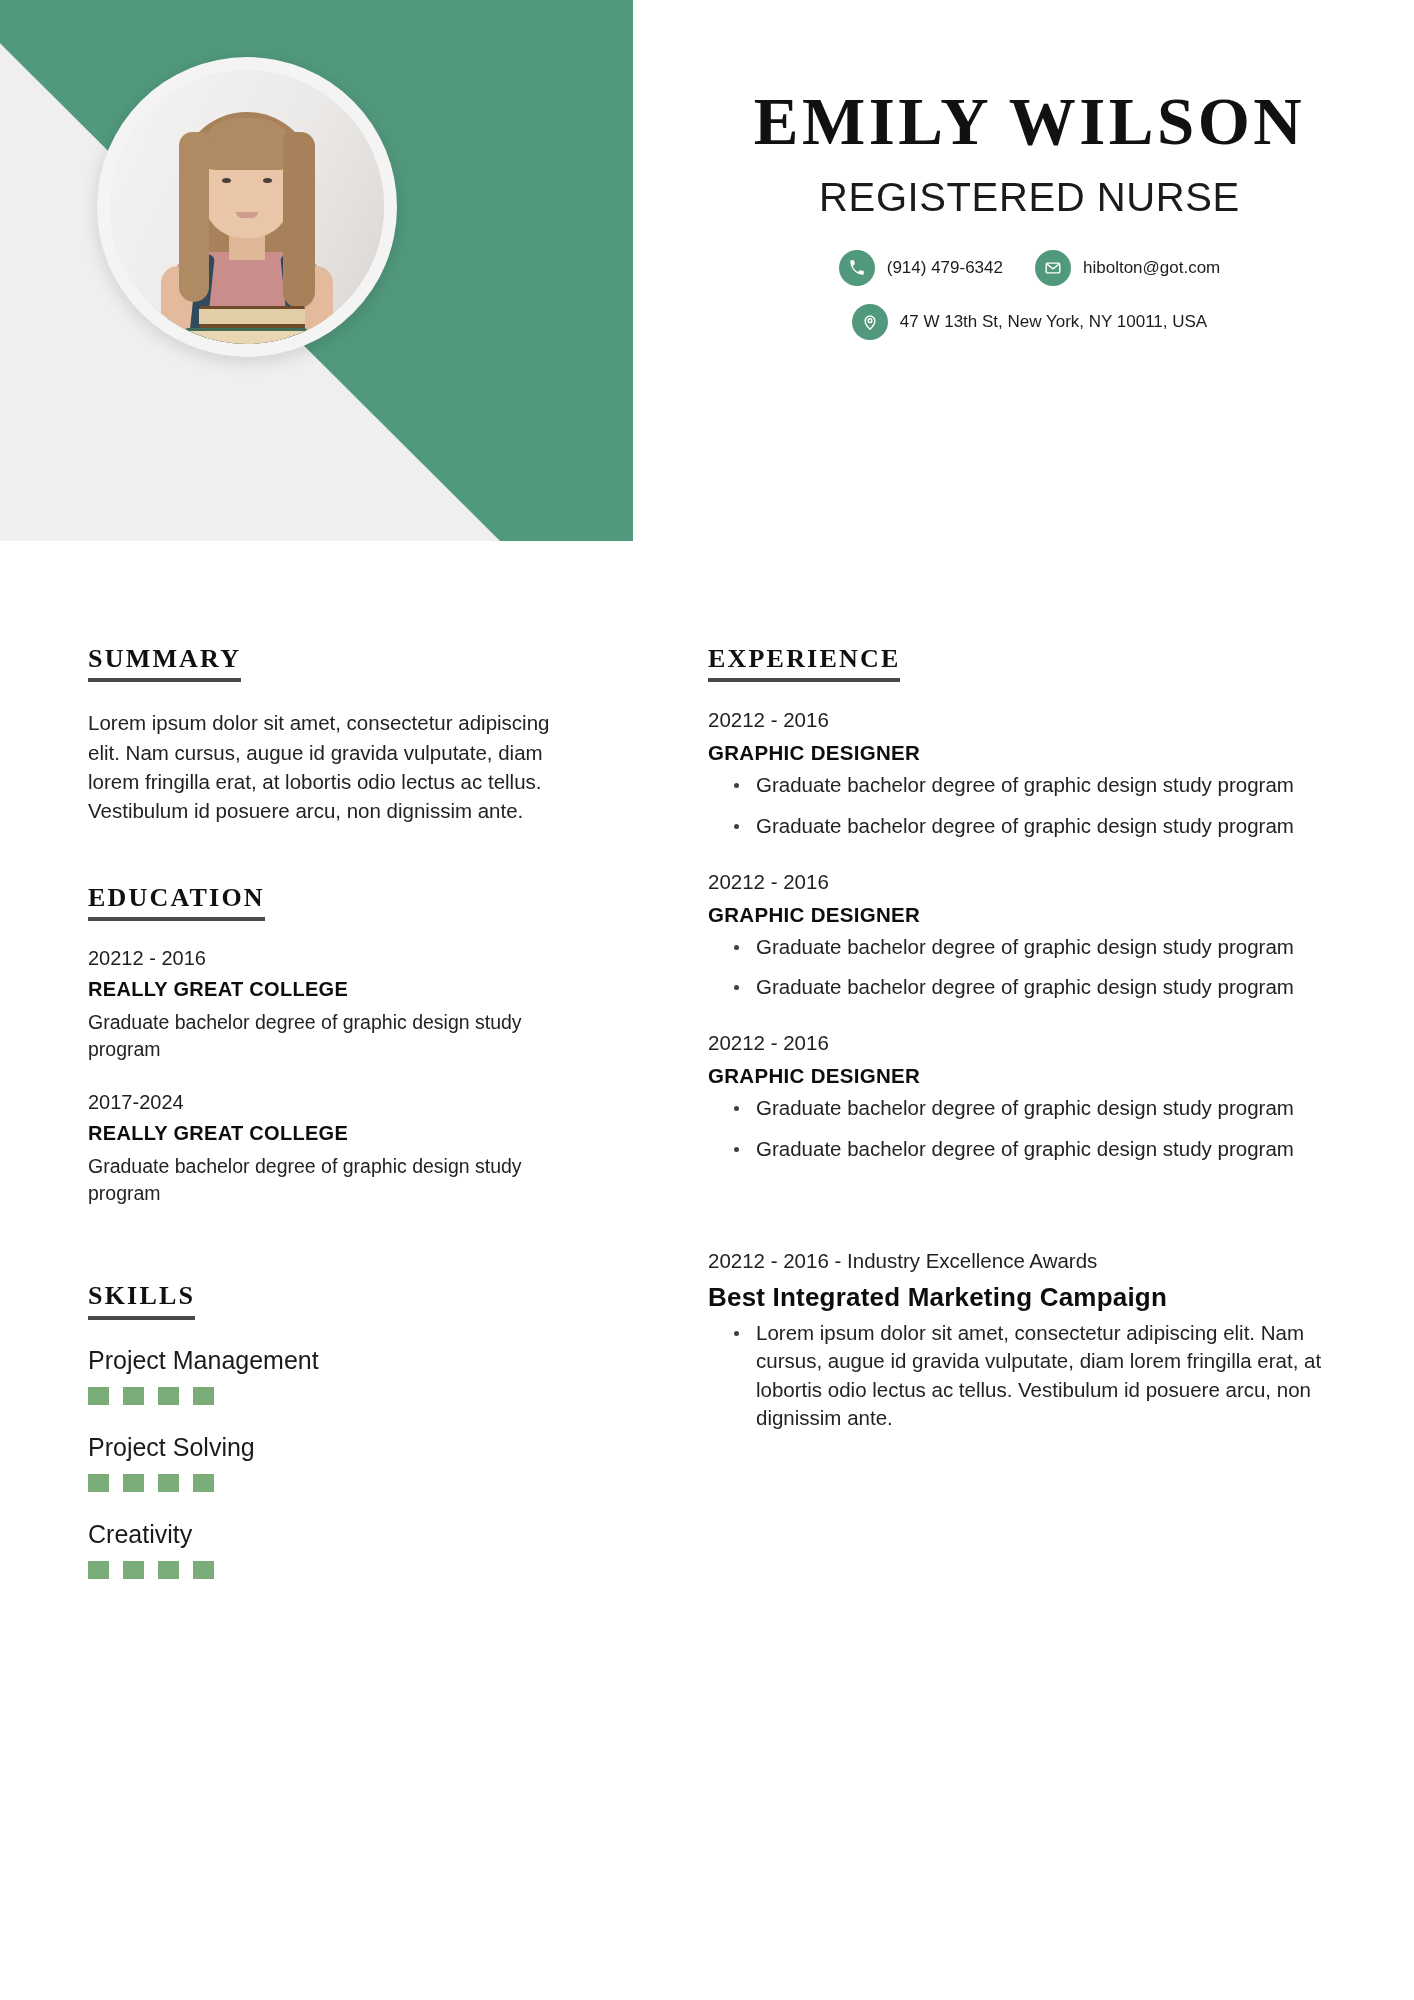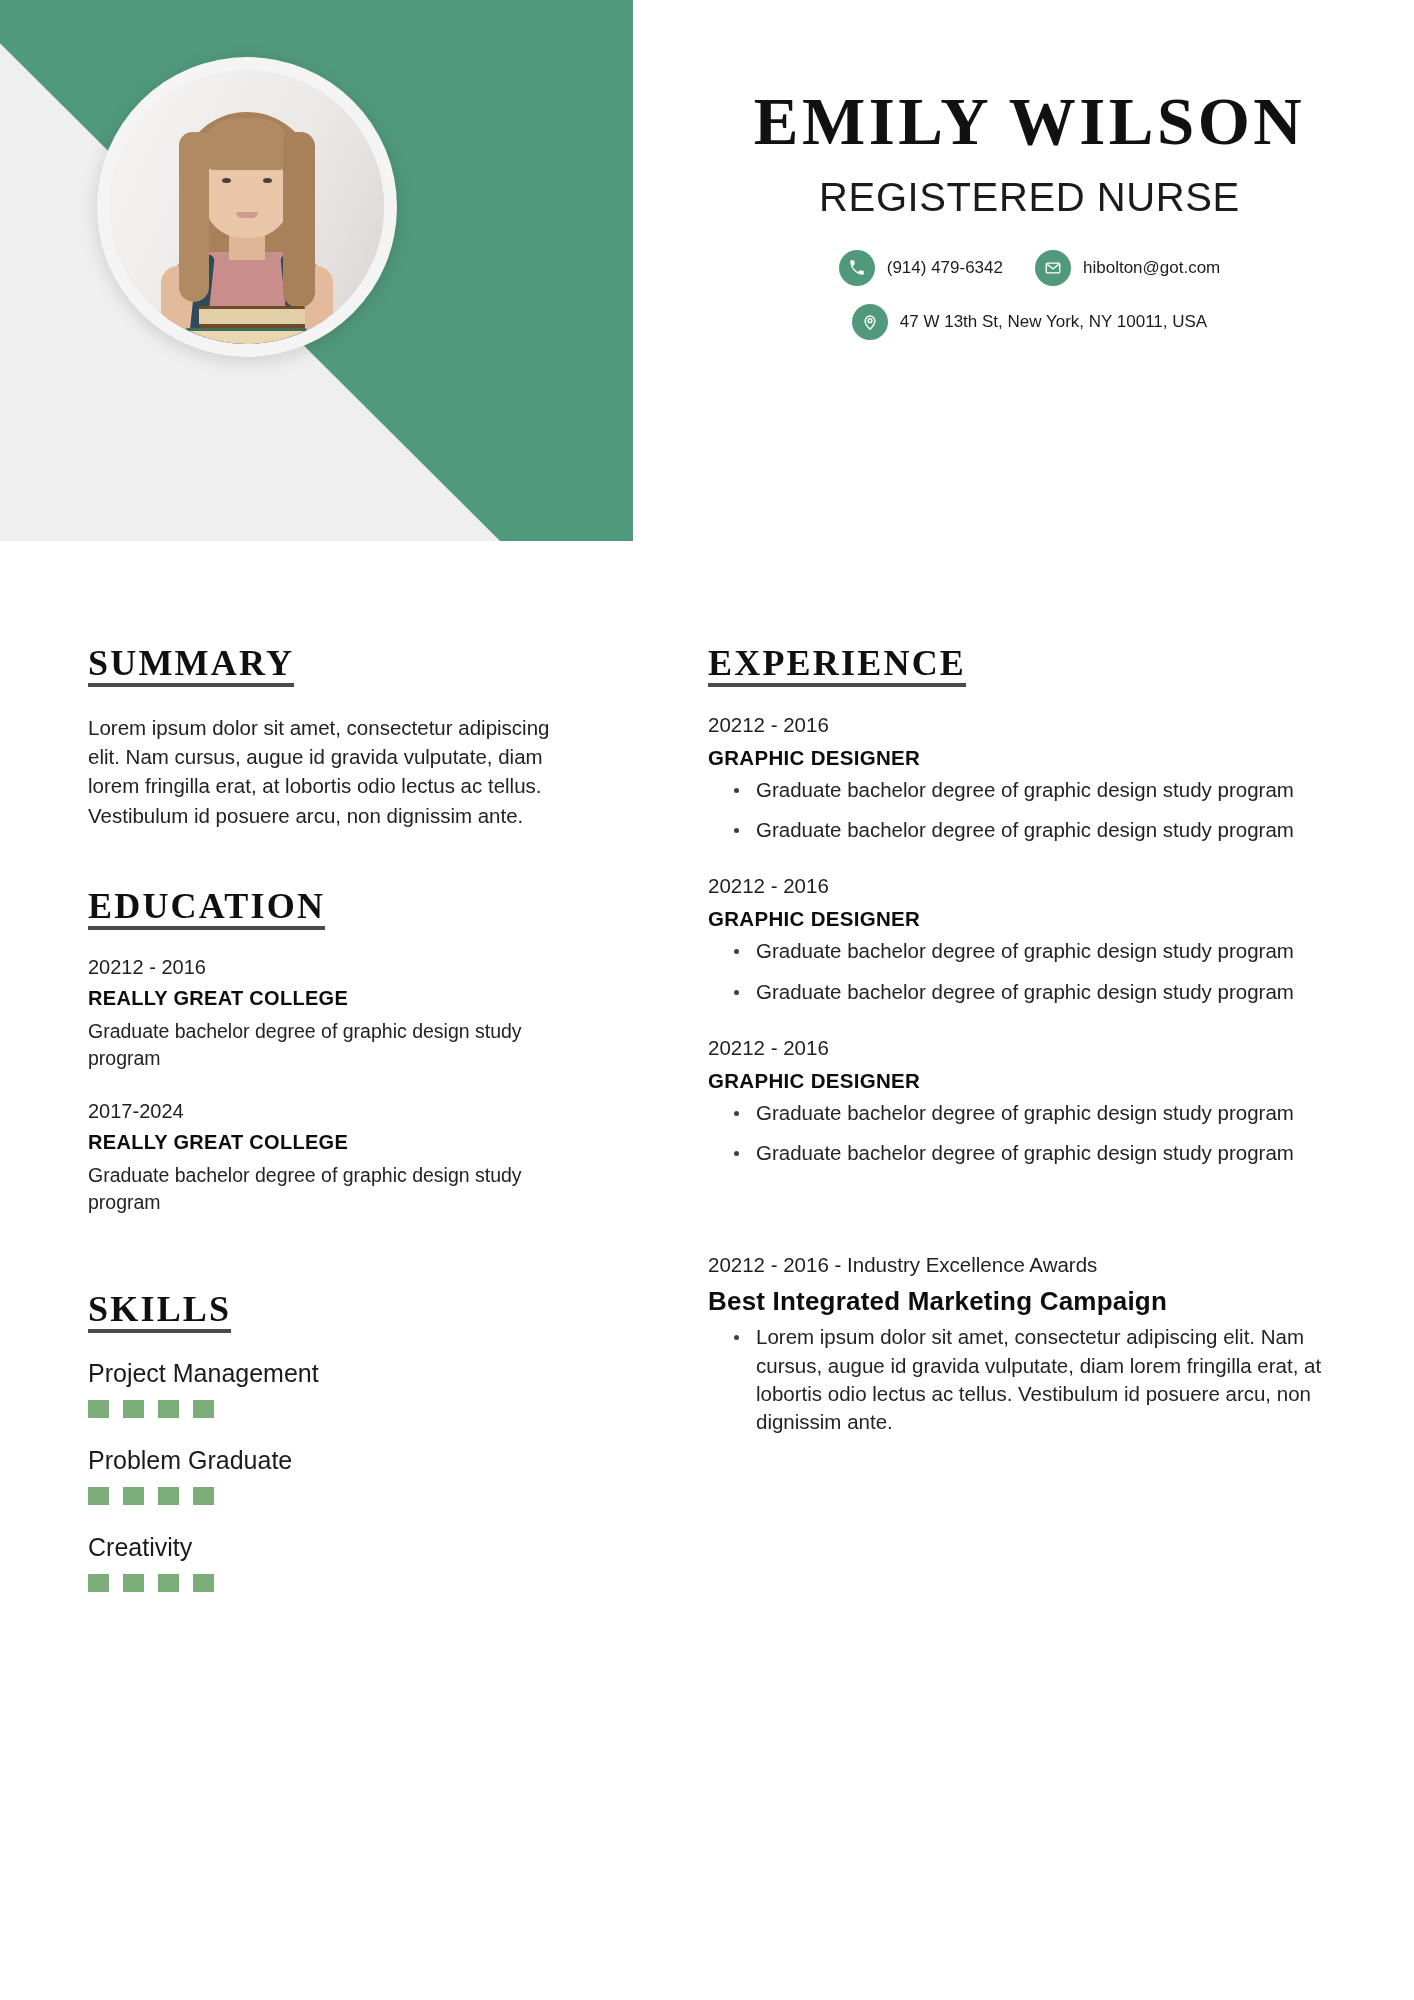--- a/index.html
+++ b/index.html
@@ -237,25 +237,25 @@
   .col-right {
     position: absolute;
     left: 708px;
     top: 104px;
     width: 624px;
   }
 
   .sec-head {
     font-family: "Liberation Serif", serif;
     font-weight: 700;
-    font-size: 36px;
+    font-size: 26px;
     letter-spacing: 2.2px;
     color: #101010;
     display: inline-block;
-    padding-bottom: 0;
+    padding-bottom: 6px;
     border-bottom: 4px solid #4a4a4a;
     line-height: 1.05;
   }
   .sec-head-wrap { margin-bottom: 26px; }
 
   .para {
     font-size: 20.5px;
     line-height: 1.43;
     color: #222222;
   }
@@ -457,21 +457,21 @@
           <div class="skill-name">Project Management</div>
           <div class="skill-dots">
             <span class="skill-dot"></span>
             <span class="skill-dot"></span>
             <span class="skill-dot"></span>
             <span class="skill-dot"></span>
           </div>
         </div>
 
         <div class="skill-block">
-          <div class="skill-name">Problem Graduate</div>
+          <div class="skill-name">Project Solving</div>
           <div class="skill-dots">
             <span class="skill-dot"></span>
             <span class="skill-dot"></span>
             <span class="skill-dot"></span>
             <span class="skill-dot"></span>
           </div>
         </div>
 
         <div class="skill-block">
           <div class="skill-name">Creativity</div>

